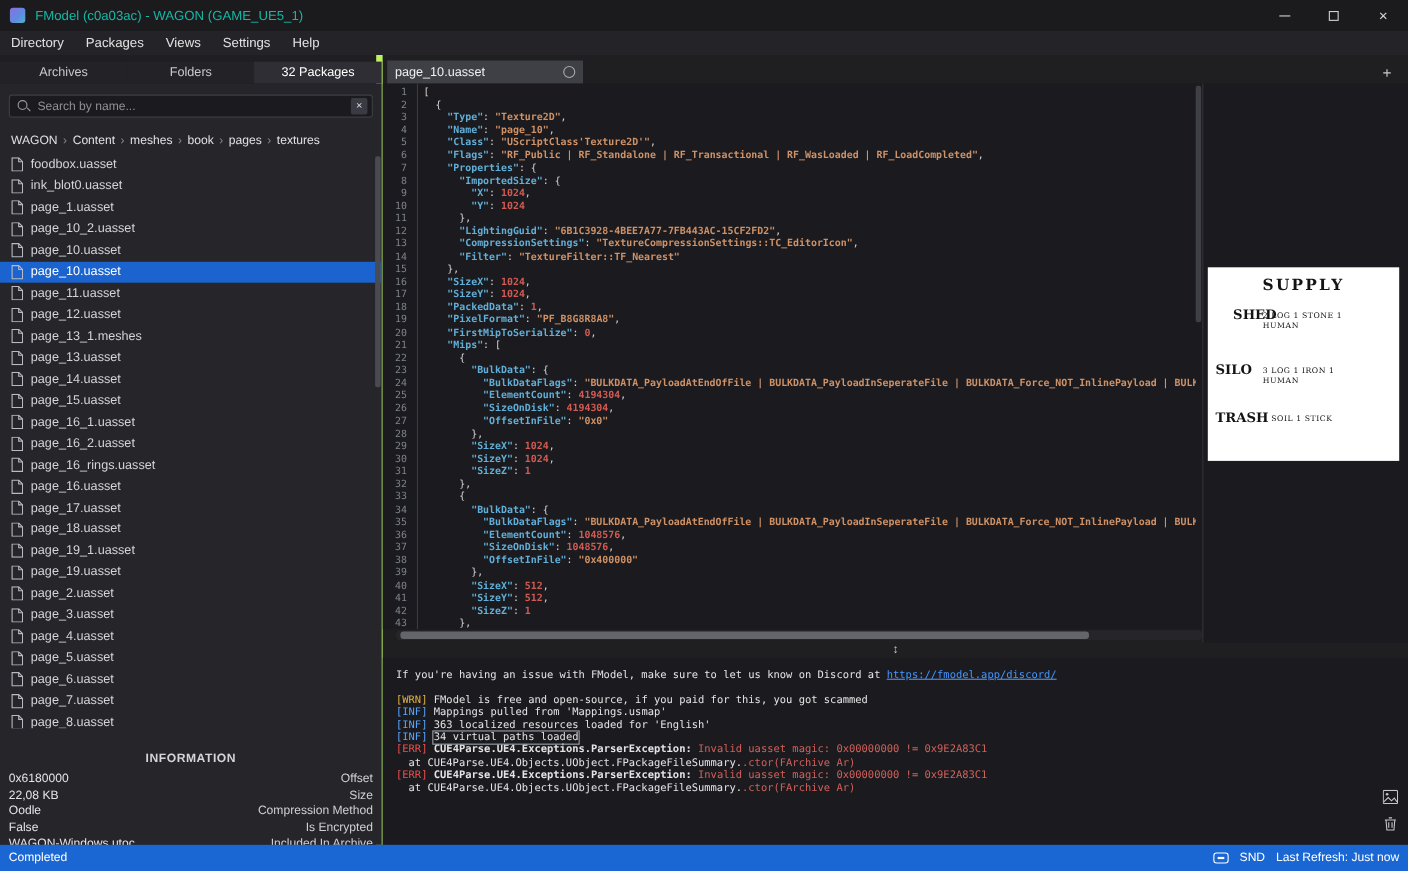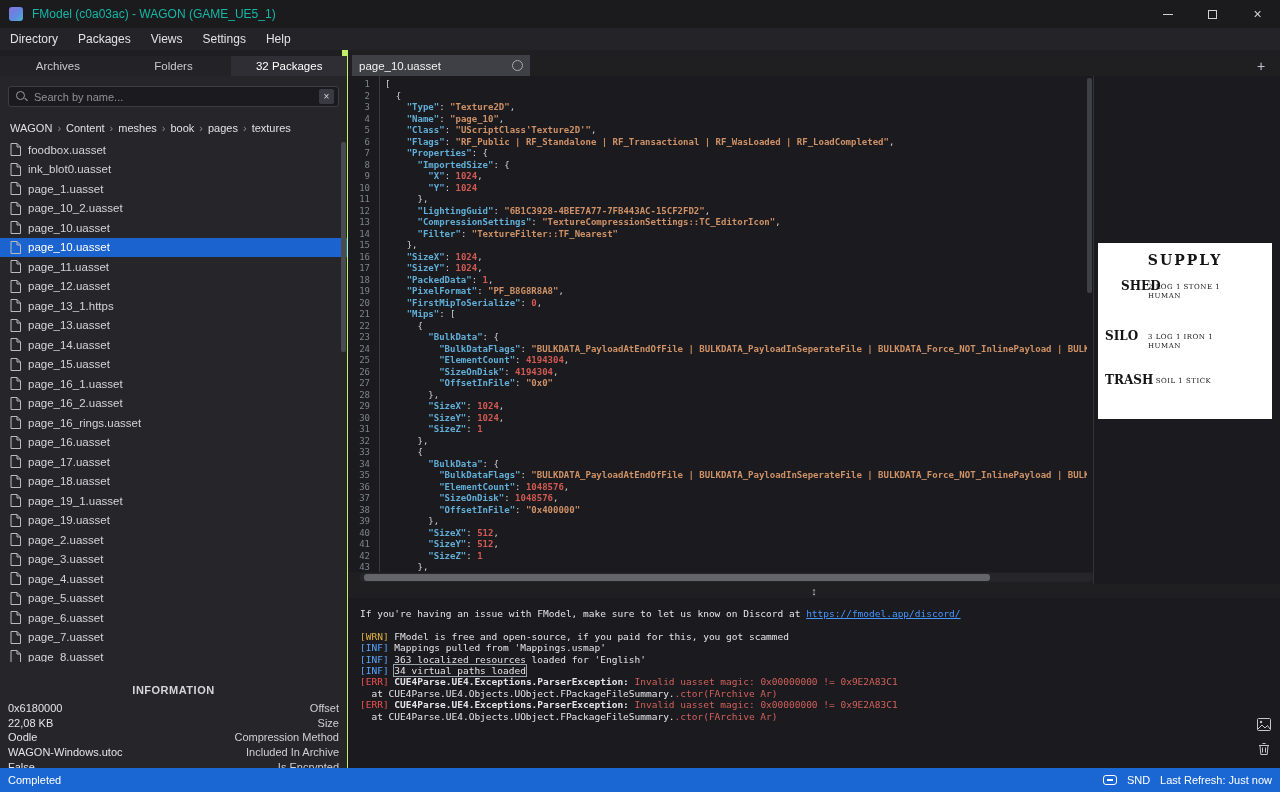--- a/index.html
+++ b/index.html
@@ -213,21 +213,21 @@
           </span>
           <span>page_12.uasset</span>
         </div>
         <div class="file-row">
           <span class="file-icon">
             <svg width="11" height="13" viewBox="0 0 11 13">
               <path d="M1 .5h6L10.5 4v8.5h-9.5z" fill="none" stroke="#b9bac2" stroke-width="1"></path>
               <path d="M7 .5V4h3.5" fill="none" stroke="#b9bac2" stroke-width="1"></path>
             </svg>
           </span>
-          <span>page_13_1.https</span>
+          <span>page_13_1.meshes</span>
         </div>
         <div class="file-row">
           <span class="file-icon">
             <svg width="11" height="13" viewBox="0 0 11 13">
               <path d="M1 .5h6L10.5 4v8.5h-9.5z" fill="none" stroke="#b9bac2" stroke-width="1"></path>
               <path d="M7 .5V4h3.5" fill="none" stroke="#b9bac2" stroke-width="1"></path>
             </svg>
           </span>
           <span>page_13.uasset</span>
         </div>
@@ -397,26 +397,26 @@
           </div>
           <div class="info-row">
             <span class="info-value">22,08 KB</span>
             <span class="info-label">Size</span>
           </div>
           <div class="info-row">
             <span class="info-value">Oodle</span>
             <span class="info-label">Compression Method</span>
           </div>
           <div class="info-row">
+            <span class="info-value">False</span>
+            <span class="info-label">Is Encrypted</span>
+          </div>
+          <div class="info-row">
             <span class="info-value">WAGON-Windows.utoc</span>
             <span class="info-label">Included In Archive</span>
-          </div>
-          <div class="info-row">
-            <span class="info-value">False</span>
-            <span class="info-label">Is Encrypted</span>
           </div>
         </div>
     </div>
   </div>
 </div>
 
 <div id="main">
   <div id="doc-tab">
     <span>page_10.uasset</span>
     <span id="doc-tab-close"></span>

